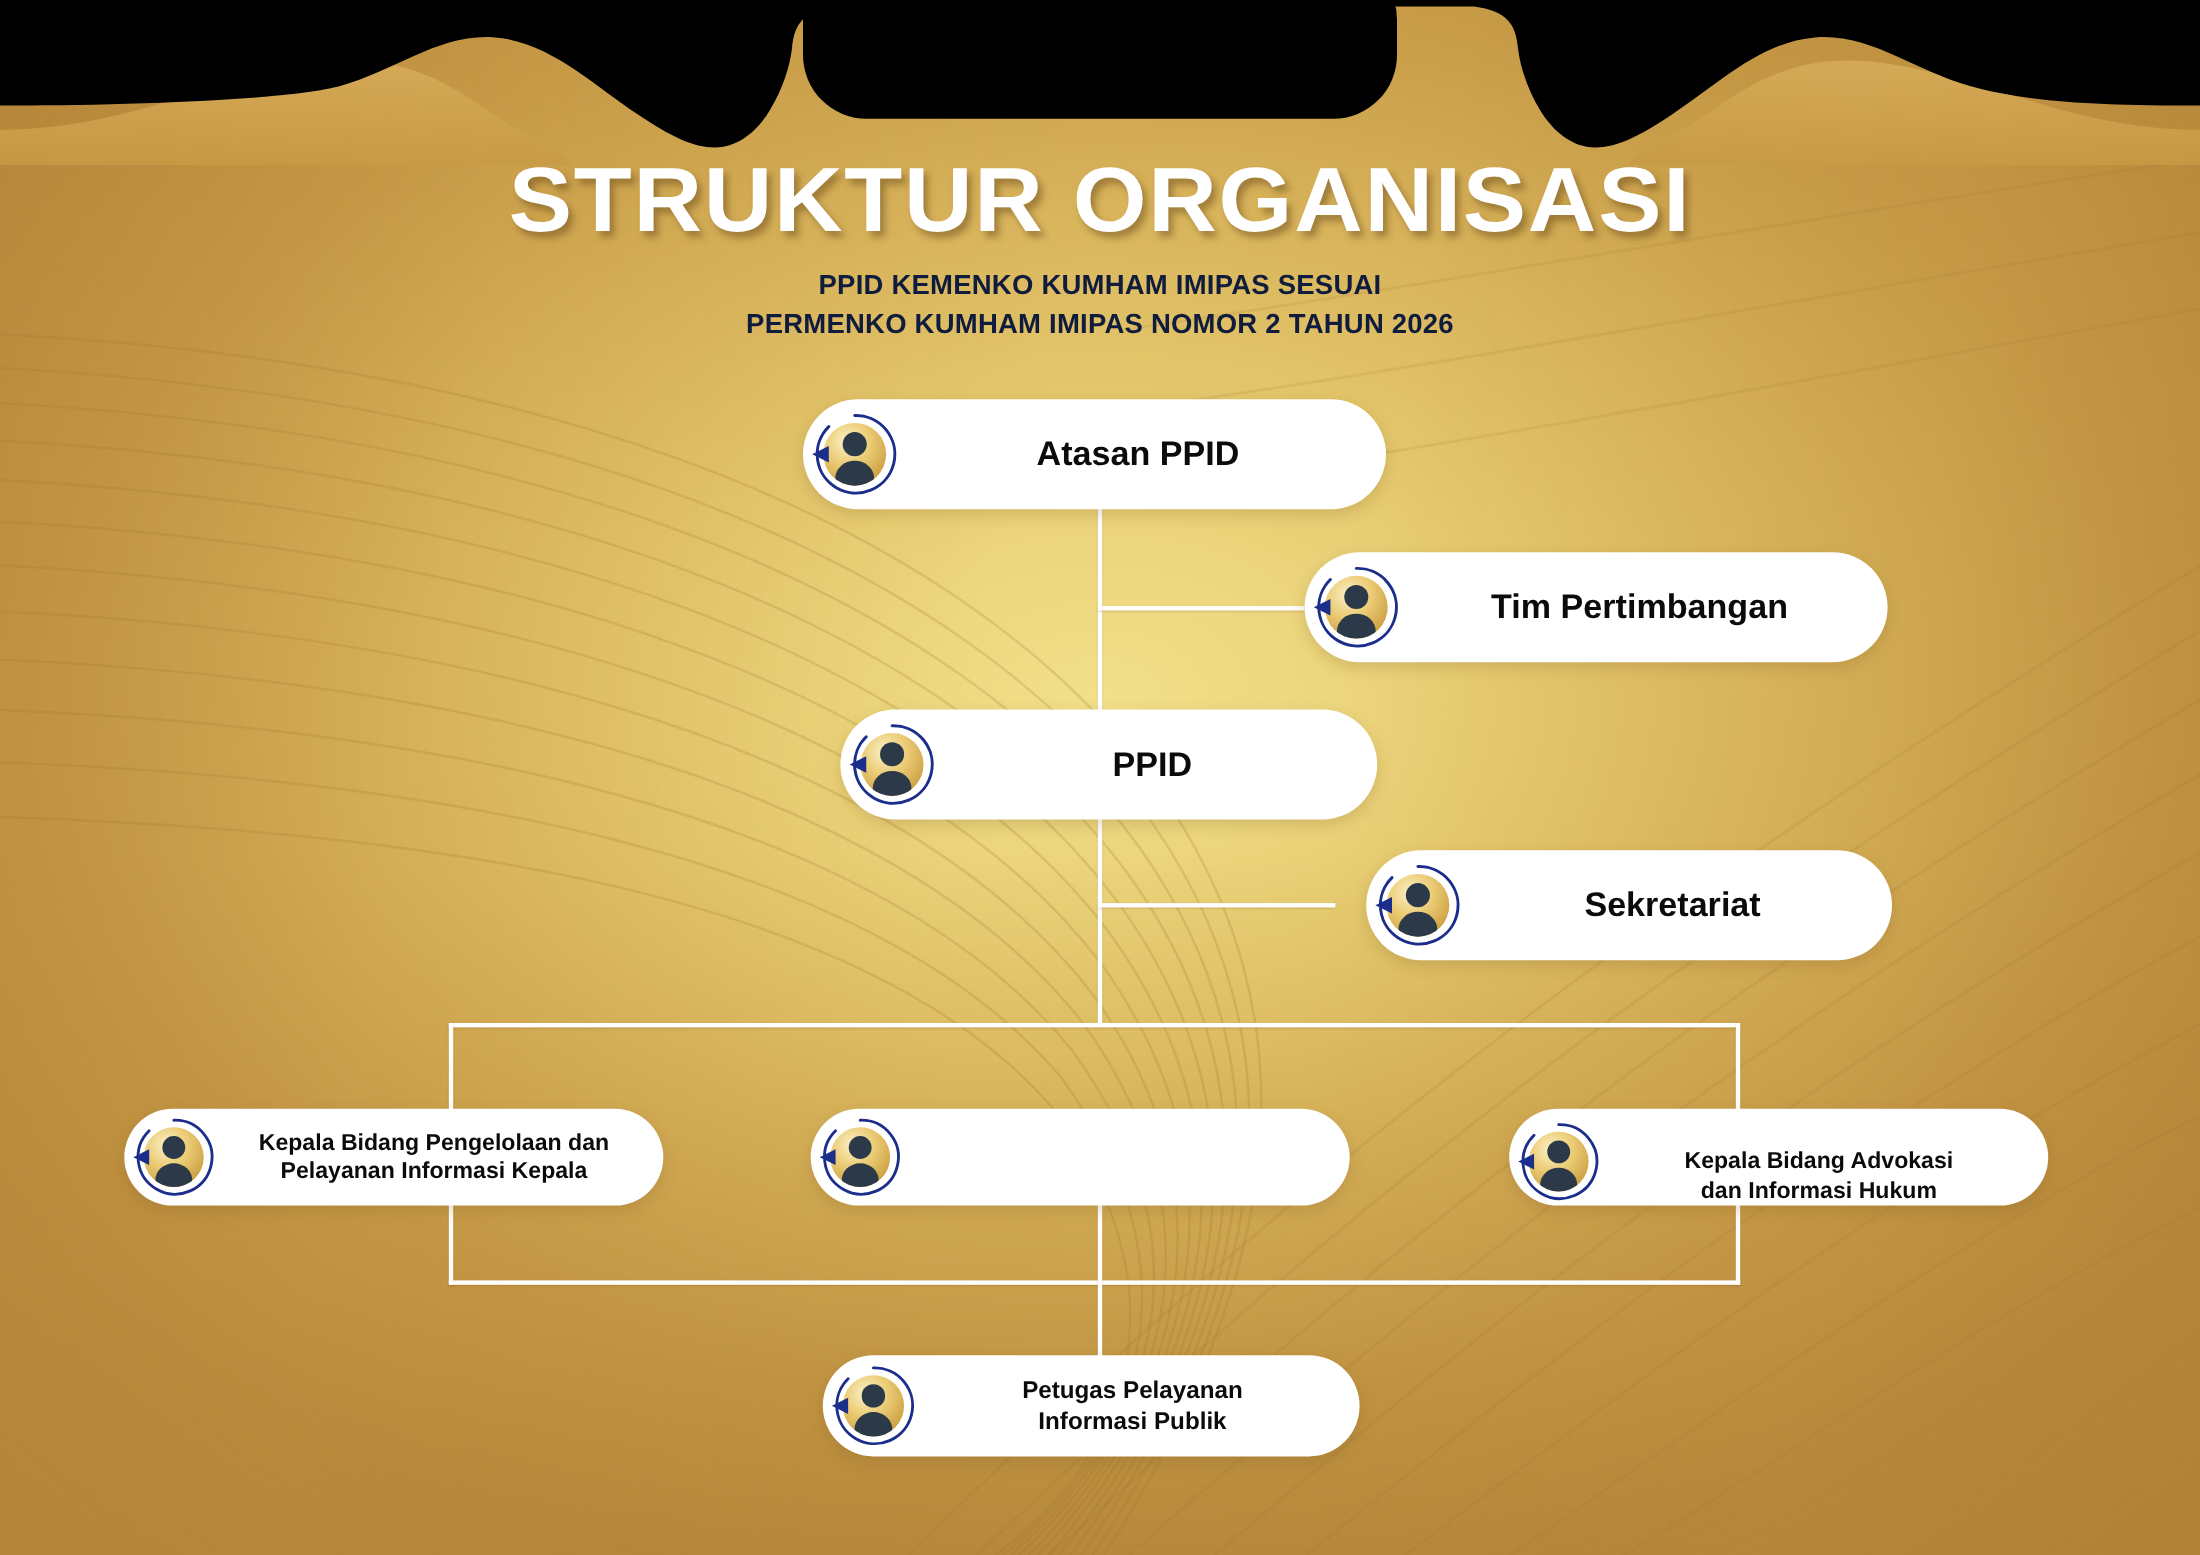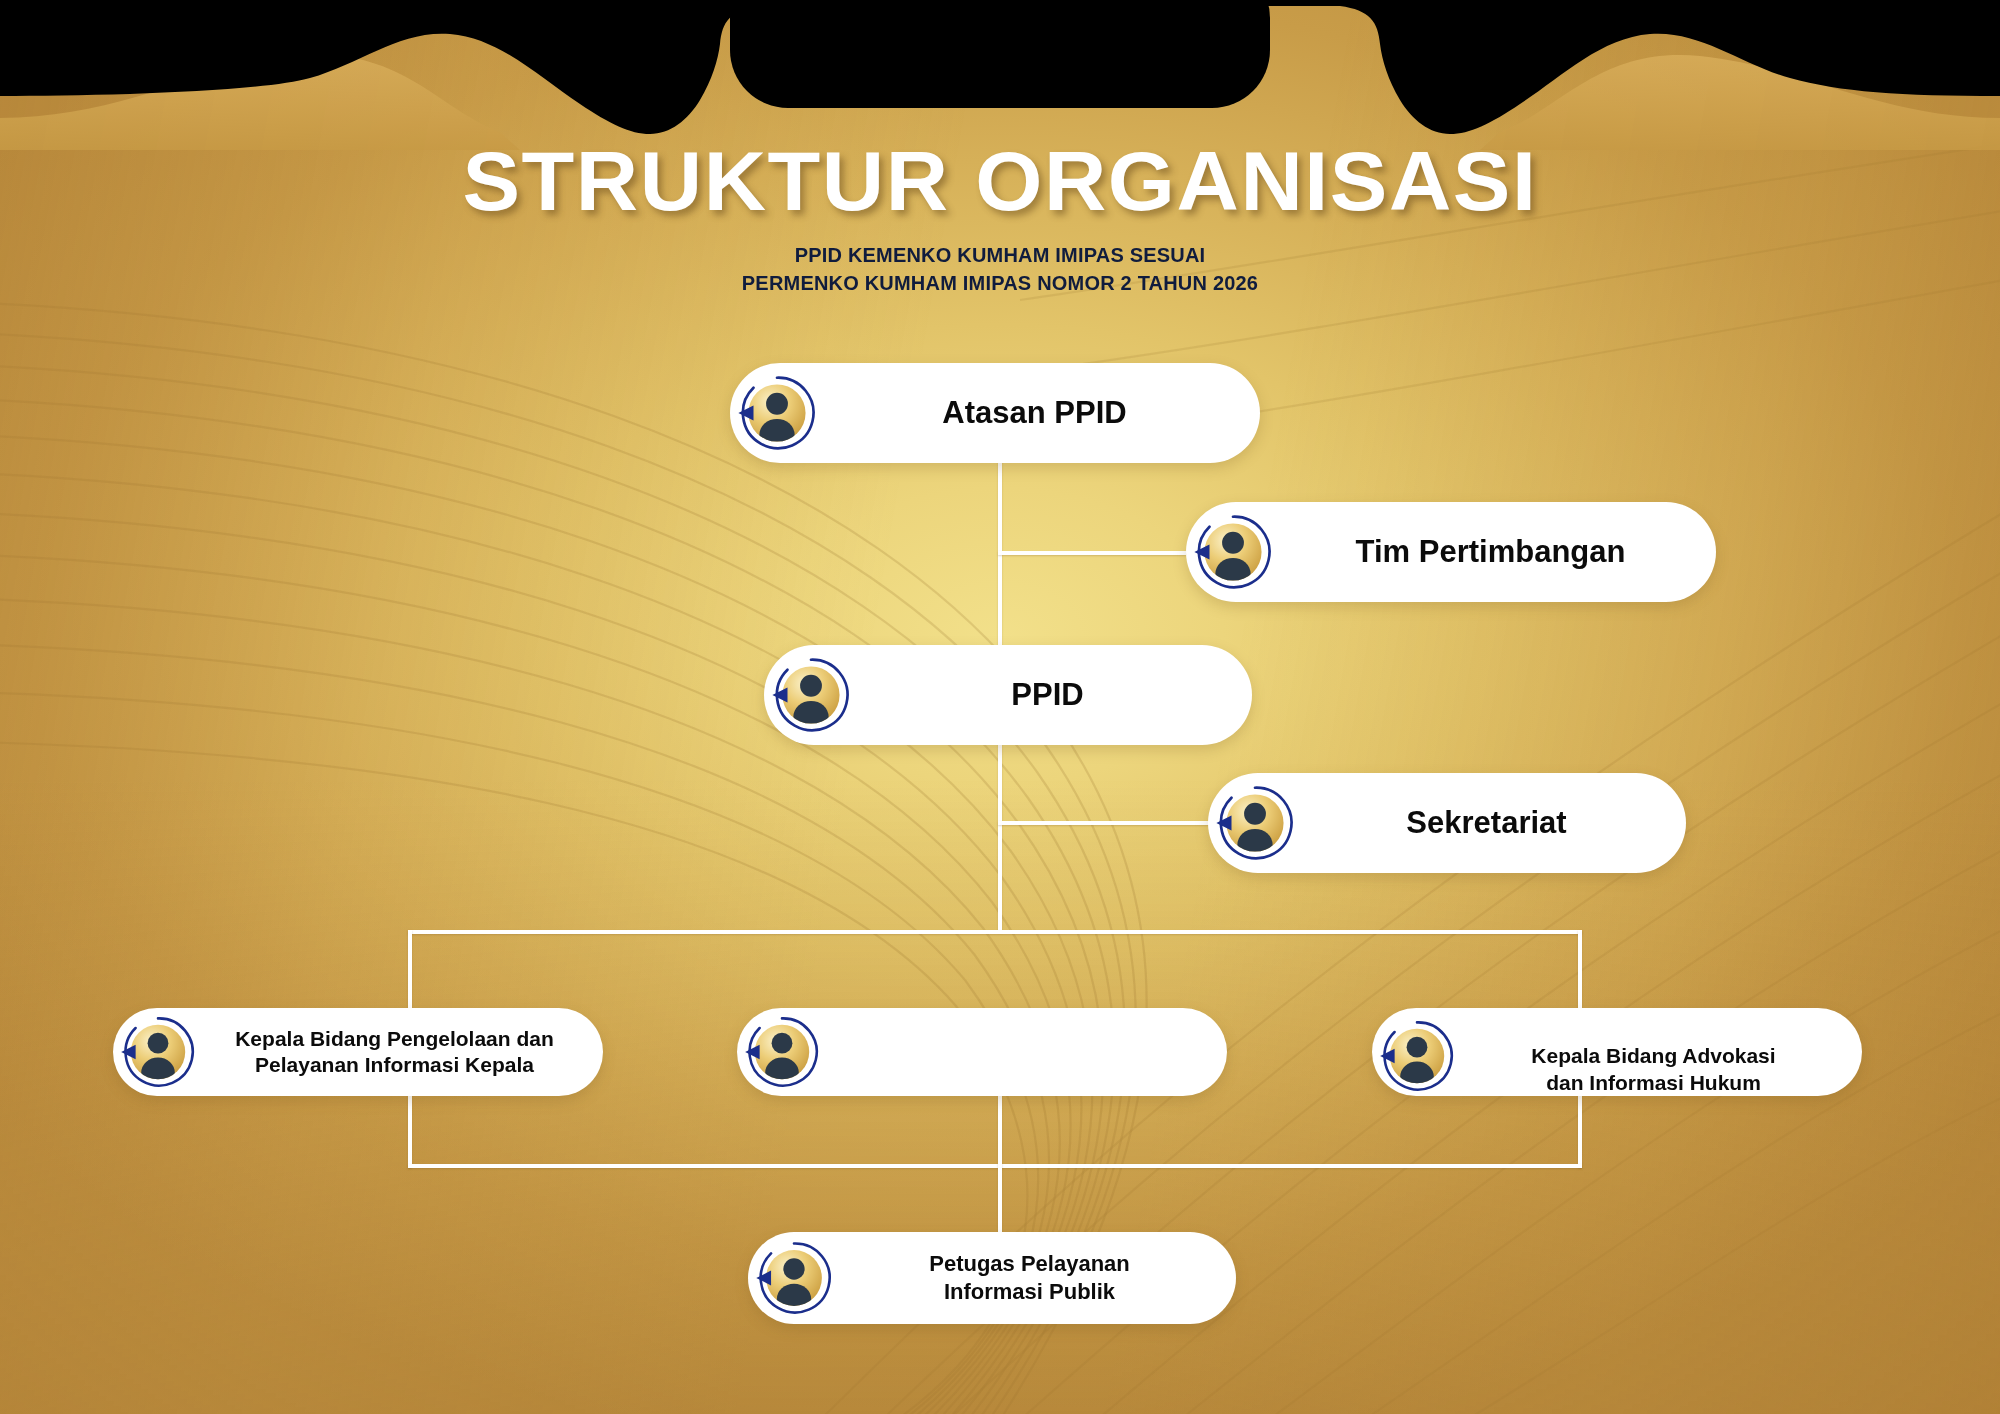--- a/index.html
+++ b/index.html
@@ -82,21 +82,21 @@
     font-weight: bold;
     color: #ffffff;
     letter-spacing: 1.5px;
     line-height: 1.02;
     margin: 0;
     text-shadow: 4px 5px 7px rgba(90,62,20,0.45);
     transform: scaleX(1.04);
   }
   .sub-title {
     margin: 16px 0 0 0;
-    font-size: 20px;
+    font-size: 25px;
     font-weight: bold;
     color: #101c3d;
     line-height: 1.44;
     letter-spacing: 0.2px;
   }
 
   
   .connectors {
     position: absolute;
     inset: 0;
@@ -321,21 +321,21 @@
           <circle cx="50" cy="39" r="13"></circle>
           <ellipse cx="50" cy="76" rx="21" ry="19"></ellipse>
         </g>
         <path d="M 50 8 A 42 42 0 1 1 22 20" fill="none" stroke="#1b2e8c" stroke-width="3.2" stroke-linecap="round"></path>
         <polygon points="4,50 22,41 22,59" fill="#1b2e8c"></polygon>
       </svg>
     </span>
     <span class="node-label">PPID</span>
   </div>
 
-  <div class="node big" style="left:1208px; top:773px; width:478px;">
+  <div class="node big" style="left:1242px; top:773px; width:478px;">
     <span class="avatar">
       <svg viewBox="0 0 100 100" width="100%" height="100%">
         <defs>
           <radialGradient id="av4" cx="38%" cy="30%" r="78%">
             <stop offset="0%" stop-color="#fbf1c9"></stop>
             <stop offset="45%" stop-color="#eccd77"></stop>
             <stop offset="100%" stop-color="#c99b3c"></stop>
           </radialGradient>
           <clipPath id="cl4">
               <circle cx="50" cy="50" r="34"></circle>

